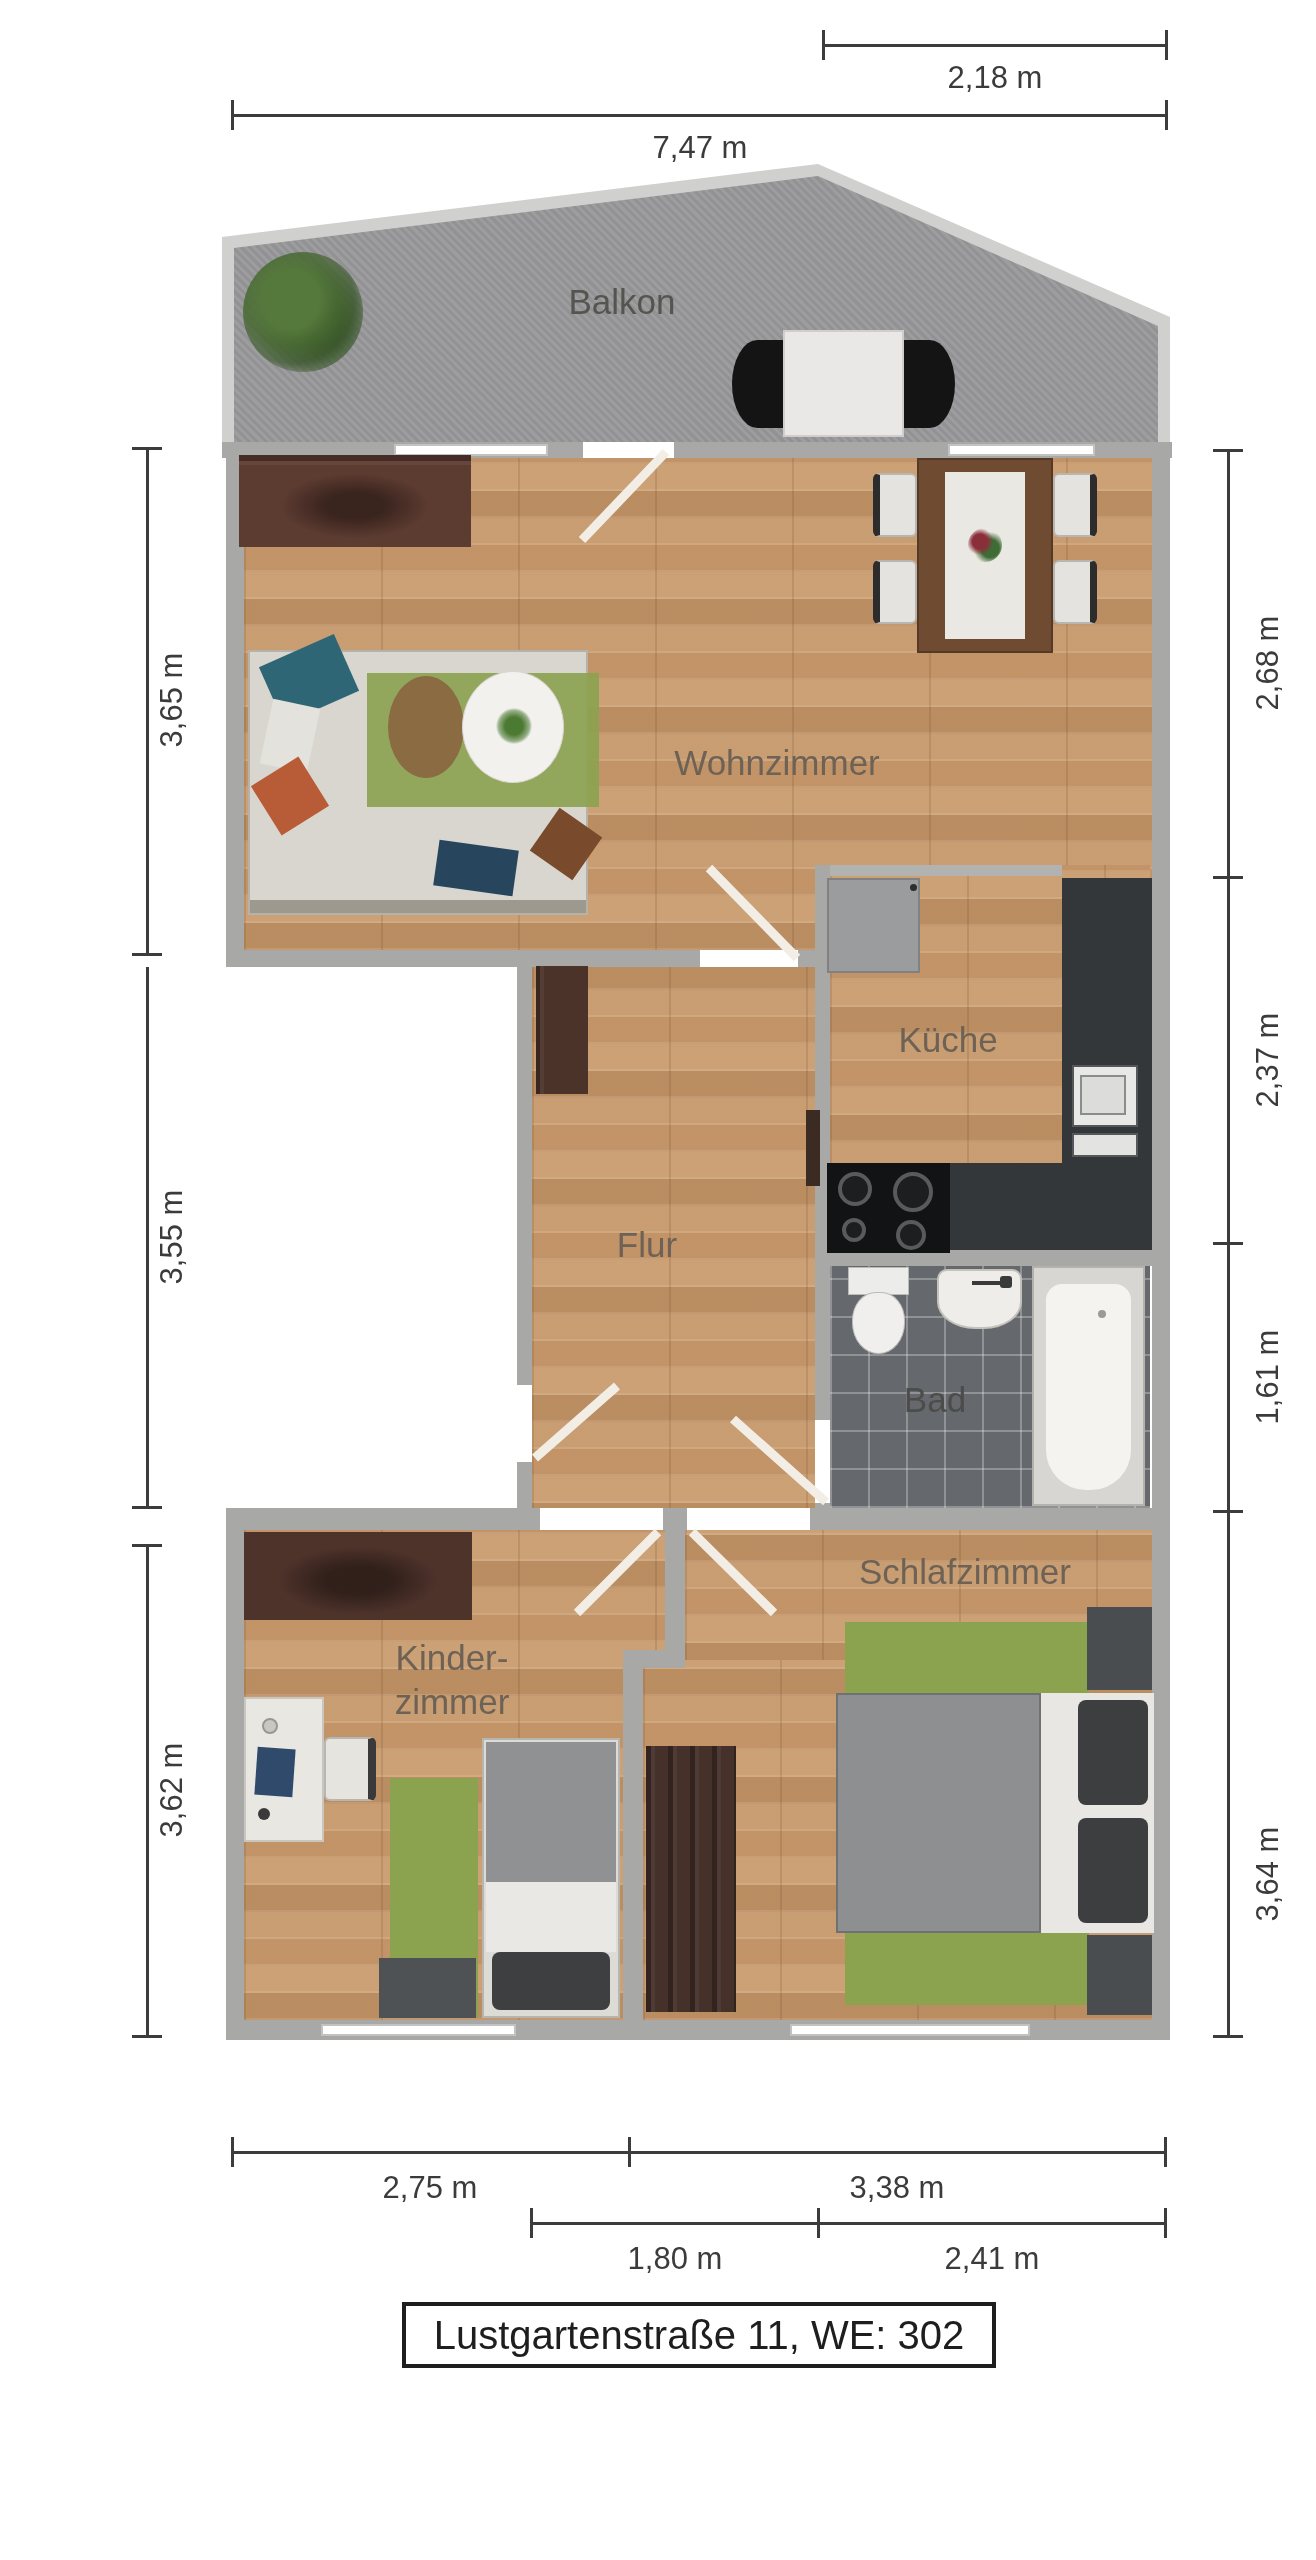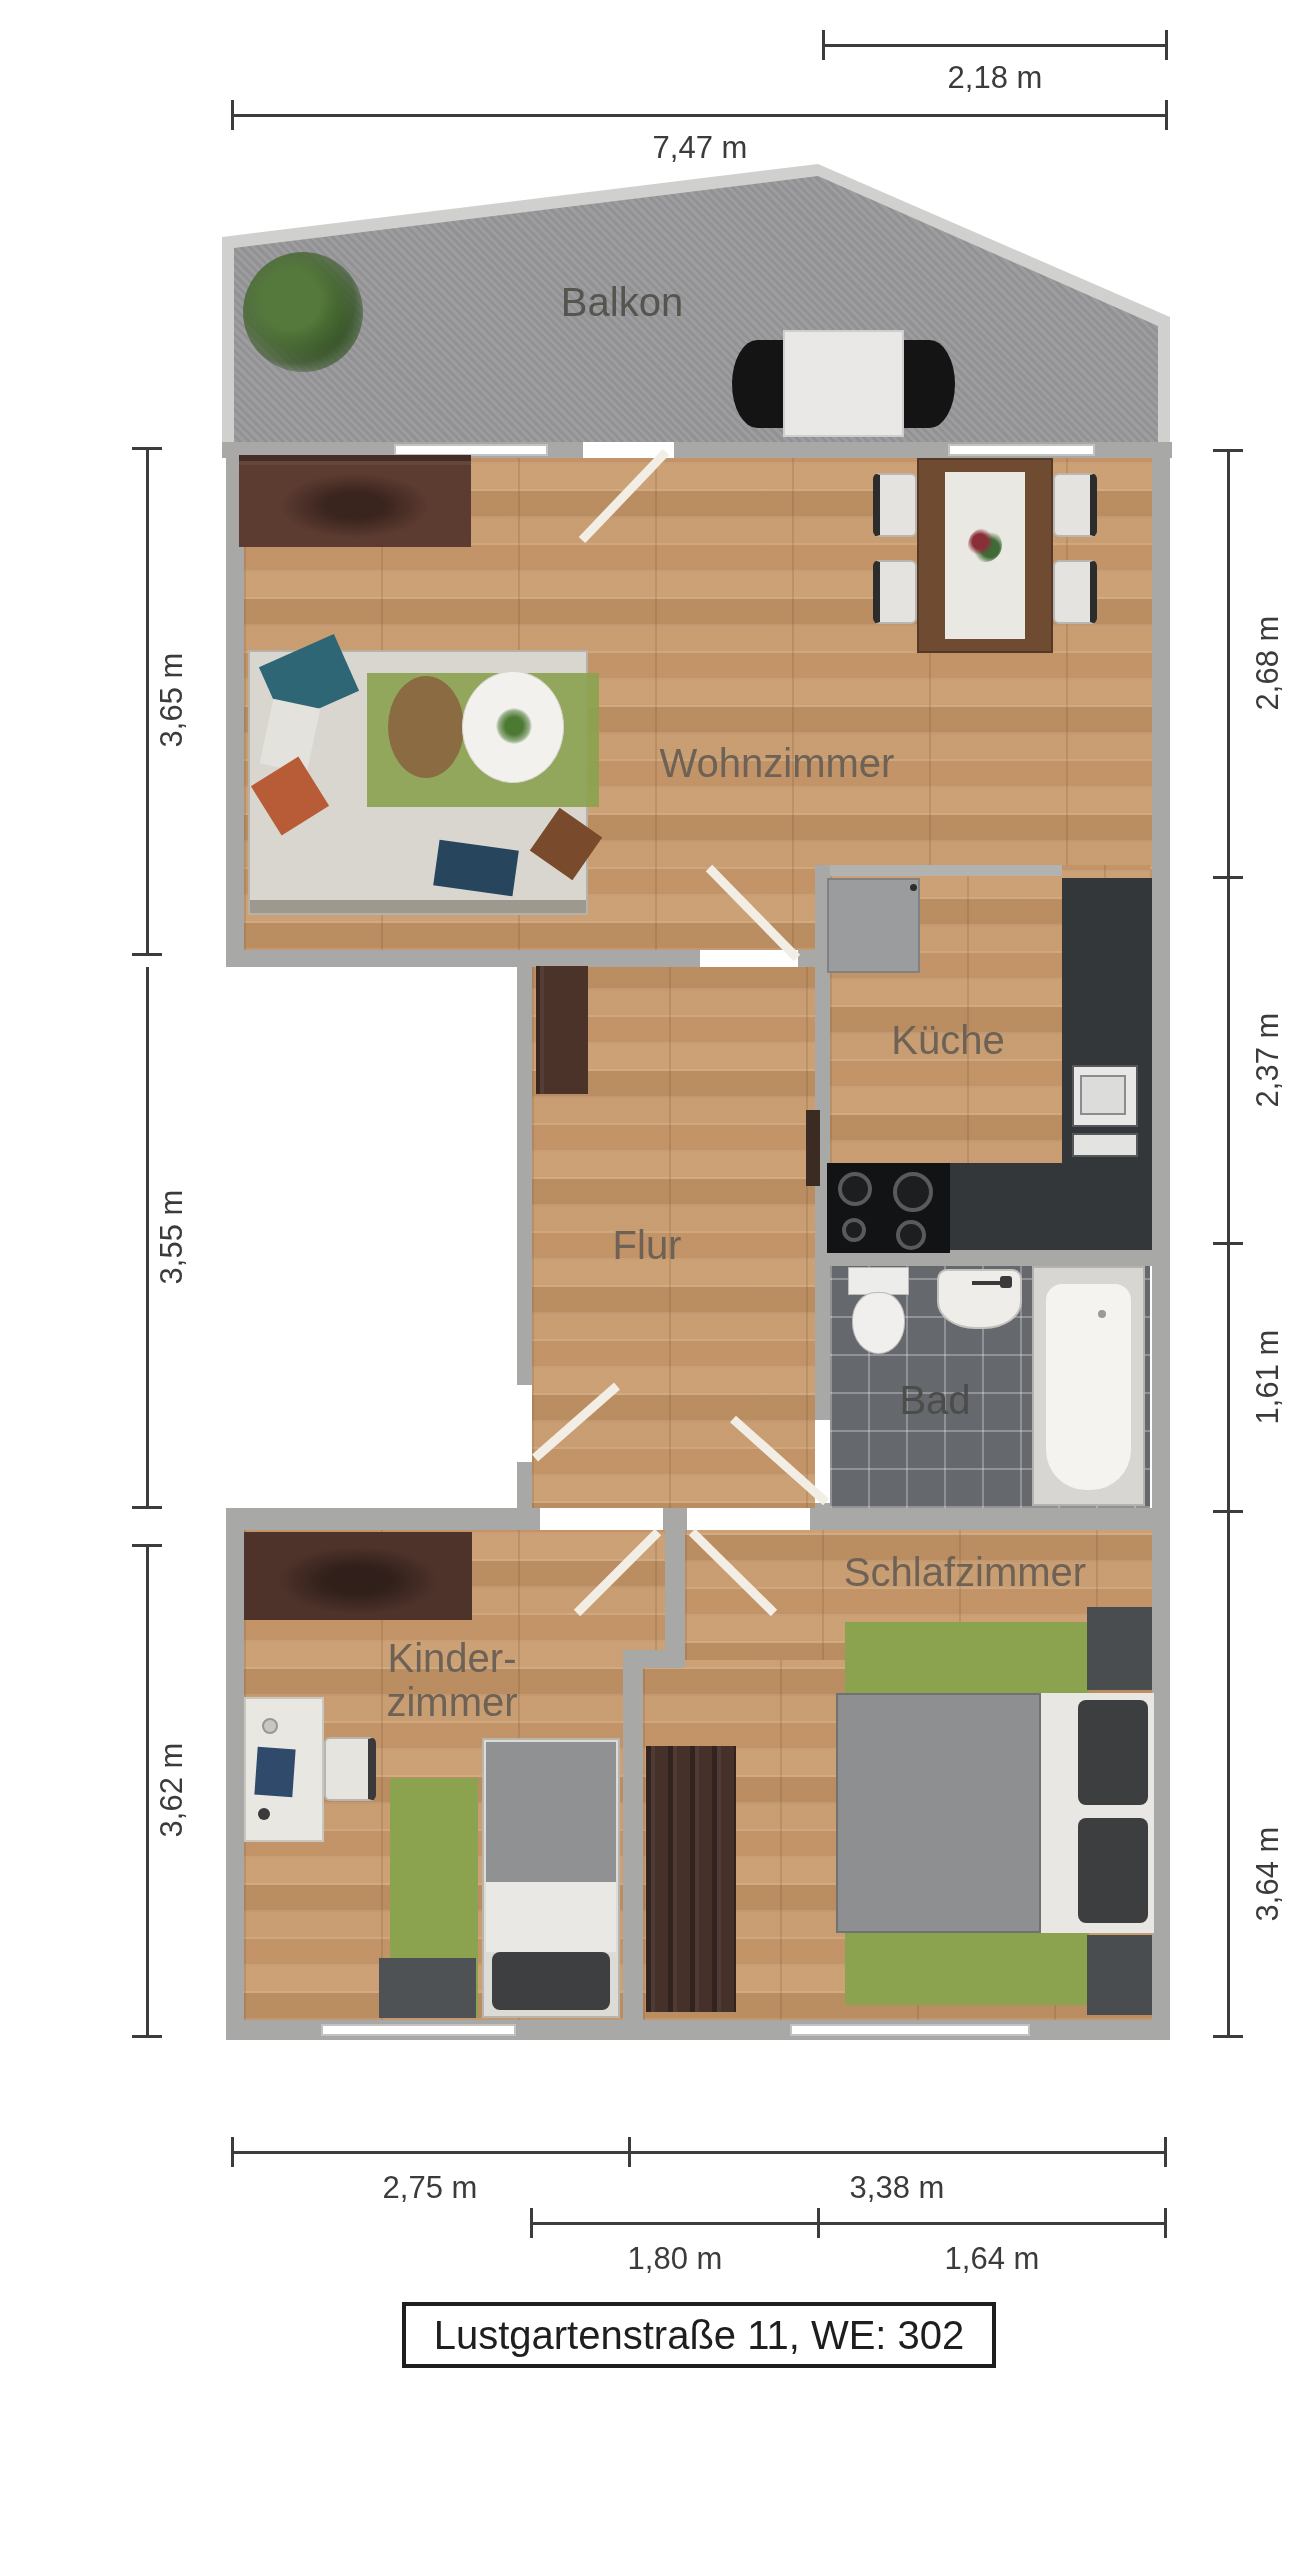--- a/index.html
+++ b/index.html
@@ -12,21 +12,21 @@
           font-family:"Liberation Sans", sans-serif;}
   .abs{position:absolute;}
   
   .dlh{position:absolute;height:3px;background:#3c3c3c;}
   .dlv{position:absolute;width:3px;background:#3c3c3c;}
   .tkv{position:absolute;width:3px;height:30px;background:#3c3c3c;}
   .tkh{position:absolute;width:30px;height:3px;background:#3c3c3c;}
   .dim-label{position:absolute;font-size:31px;color:var(--dim-text);white-space:nowrap;
              transform:translate(-50%,-50%);}
   .dim-label.rot{transform:translate(-50%,-50%) rotate(-90deg);}
-  .room-label{position:absolute;font-size:40px;color:var(--room-text);white-space:nowrap;
+  .room-label{position:absolute;font-size:35px;color:var(--room-text);white-space:nowrap;
               transform:translate(-50%,-50%);}
   
   .wall{position:absolute;background:var(--wall);}
   .opening{position:absolute;background:#ffffff;}
   .wood{position:absolute;background-color:var(--wood);
     background-image:
       repeating-linear-gradient(90deg, rgba(101,62,31,.16) 0 2px, rgba(0,0,0,0) 2px 137px),
       repeating-linear-gradient(0deg, rgba(255,255,255,.10) 0 2px, rgba(0,0,0,0) 2px 27px),
       repeating-linear-gradient(0deg, rgba(146,95,53,.22) 0 27px, rgba(232,196,154,.16) 27px 54px,
         rgba(176,122,72,.20) 54px 81px, rgba(222,182,140,.12) 81px 108px);}
@@ -232,19 +232,19 @@
   <div class="tkv" style="left:628px;top:2137px;"></div>
   <div class="tkv" style="left:1164px;top:2137px;"></div>
   <div class="dim-label" style="left:430px;top:2188px;">2,75 m</div>
   <div class="dim-label" style="left:897px;top:2188px;">3,38 m</div>
 
   <div class="dlh" style="left:531px;top:2222px;width:635px;"></div>
   <div class="tkv" style="left:530px;top:2208px;"></div>
   <div class="tkv" style="left:817px;top:2208px;"></div>
   <div class="tkv" style="left:1164px;top:2208px;"></div>
   <div class="dim-label" style="left:675px;top:2259px;text-align:center;">1,80 m</div>
-  <div class="dim-label" style="left:992px;top:2259px;">1,64 m</div>
+  <div class="dim-label" style="left:992px;top:2259px;">2,41 m</div>
 
   <div class="titlebox">
     <span>Lustgartenstraße 11, WE: 302</span>
   </div>
 
 </div>
 
 </body></html>

